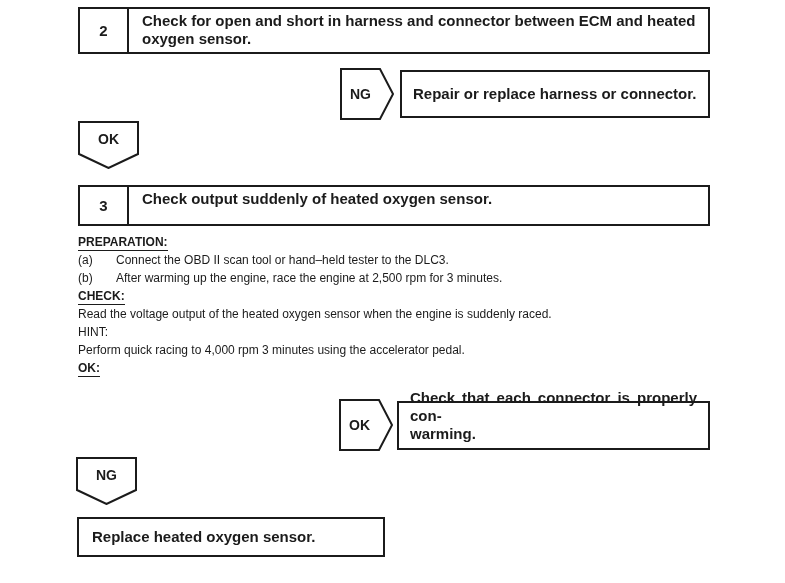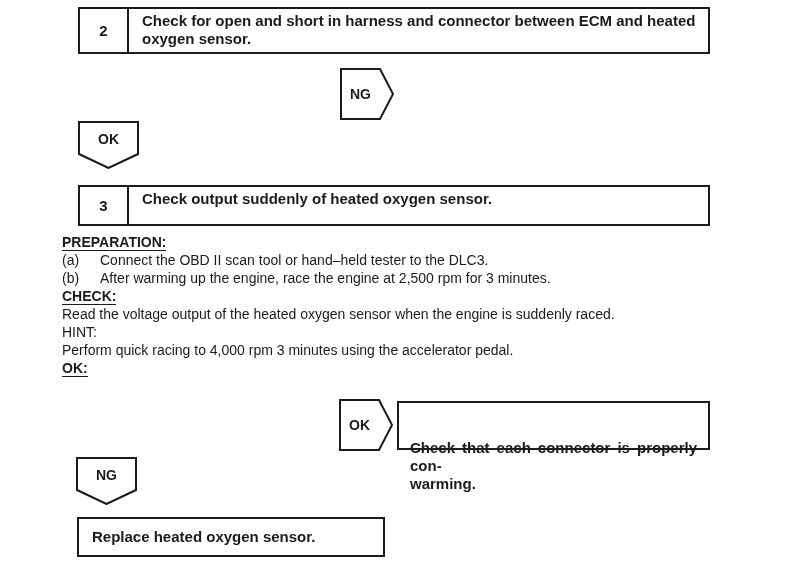--- a/index.html
+++ b/index.html
@@ -53,21 +53,21 @@
   }
   .result-box .inner {
     padding: 5px 11px;
     display: flex;
     flex-direction: column;
     justify-content: center;
     height: 100%;
     box-sizing: border-box;
   }
   .result-box.center .inner { justify-content: center; }
-  .result-box.toplines .inner { justify-content: space-between; padding-top: 6px; margin-top: 30px; }
+  .result-box.toplines .inner { justify-content: flex-end; padding-top: 6px; }
   .jline { display: block; text-align: justify; text-align-last: justify; }
 
   
   .tag {
     position: absolute;
     width: 54px;
     height: 52px;
   }
   .tag svg { position: absolute; left: 0; top: 0; }
   .tag .tag-label {
@@ -89,23 +89,23 @@
     position: absolute;
     left: 0; top: 2px;
     width: 100%; height: 32px;
     display: flex; align-items: center; justify-content: center;
     font-weight: bold; font-size: 14px;
   }
 
   
   .details {
     position: absolute;
-    left: 62px; top: 233px;
+    left: 78px; top: 233px;
     width: 650px;
-    font-size: 14px;
+    font-size: 12px;
     line-height: 18px;
   }
   .details .line { min-height: 18px; }
   .hd { font-weight: bold; }
   .hd .ul {
     display: inline-block;
     border-bottom: 1.6px solid #1b1b1b;
     padding-bottom: 0px;
     line-height: 16px;
   }
@@ -123,20 +123,25 @@
       <span>Check for open and short in harness and connector between ECM and heated oxygen sensor.</span>
     </div>
   </div>
 
   <div class="tag" style="left:340px; top:68px;">
     <svg width="54" height="52" viewBox="0 0 54 52">
       <polygon points="1,1 40,1 53,26 40,51 1,51" fill="#ffffff" stroke="#1b1b1b" stroke-width="2"></polygon>
     </svg>
     <span class="tag-label">NG</span>
   </div>
+  <div class="result-box center" style="left:400px; top:70px; width:310px; height:48px;">
+    <div class="inner">
+      <span>Repair or replace harness or connector.</span>
+    </div>
+  </div>
 
   <div class="flow" style="left:78px; top:121px;">
     <svg width="61" height="48" viewBox="0 0 61 48">
       <polygon points="1,1 60,1 60,33 30.5,47 1,33" fill="#ffffff" stroke="#1b1b1b" stroke-width="2"></polygon>
     </svg>
     <span class="flow-label">OK</span>
   </div>
 
   <div class="step-box" style="left:78px; top:185px; width:632px; height:41px;">
     <div class="step-num">3</div>

